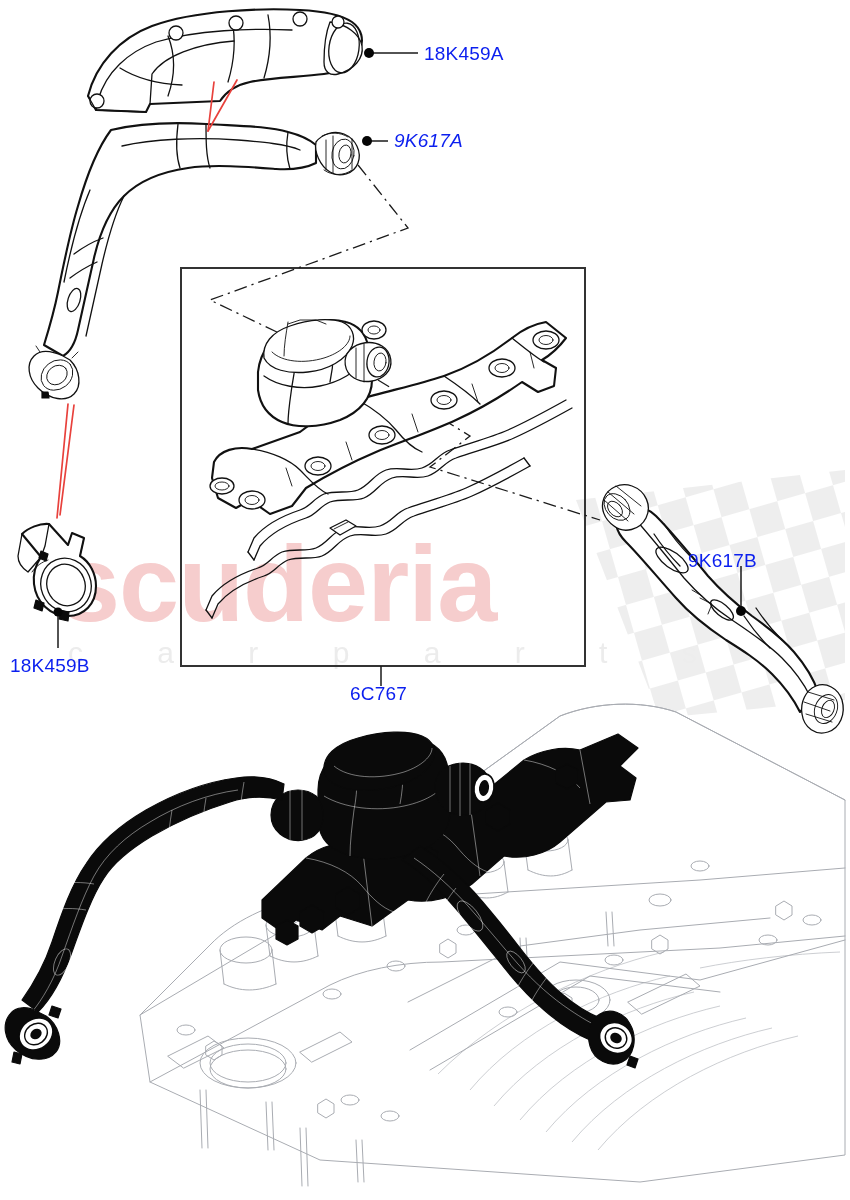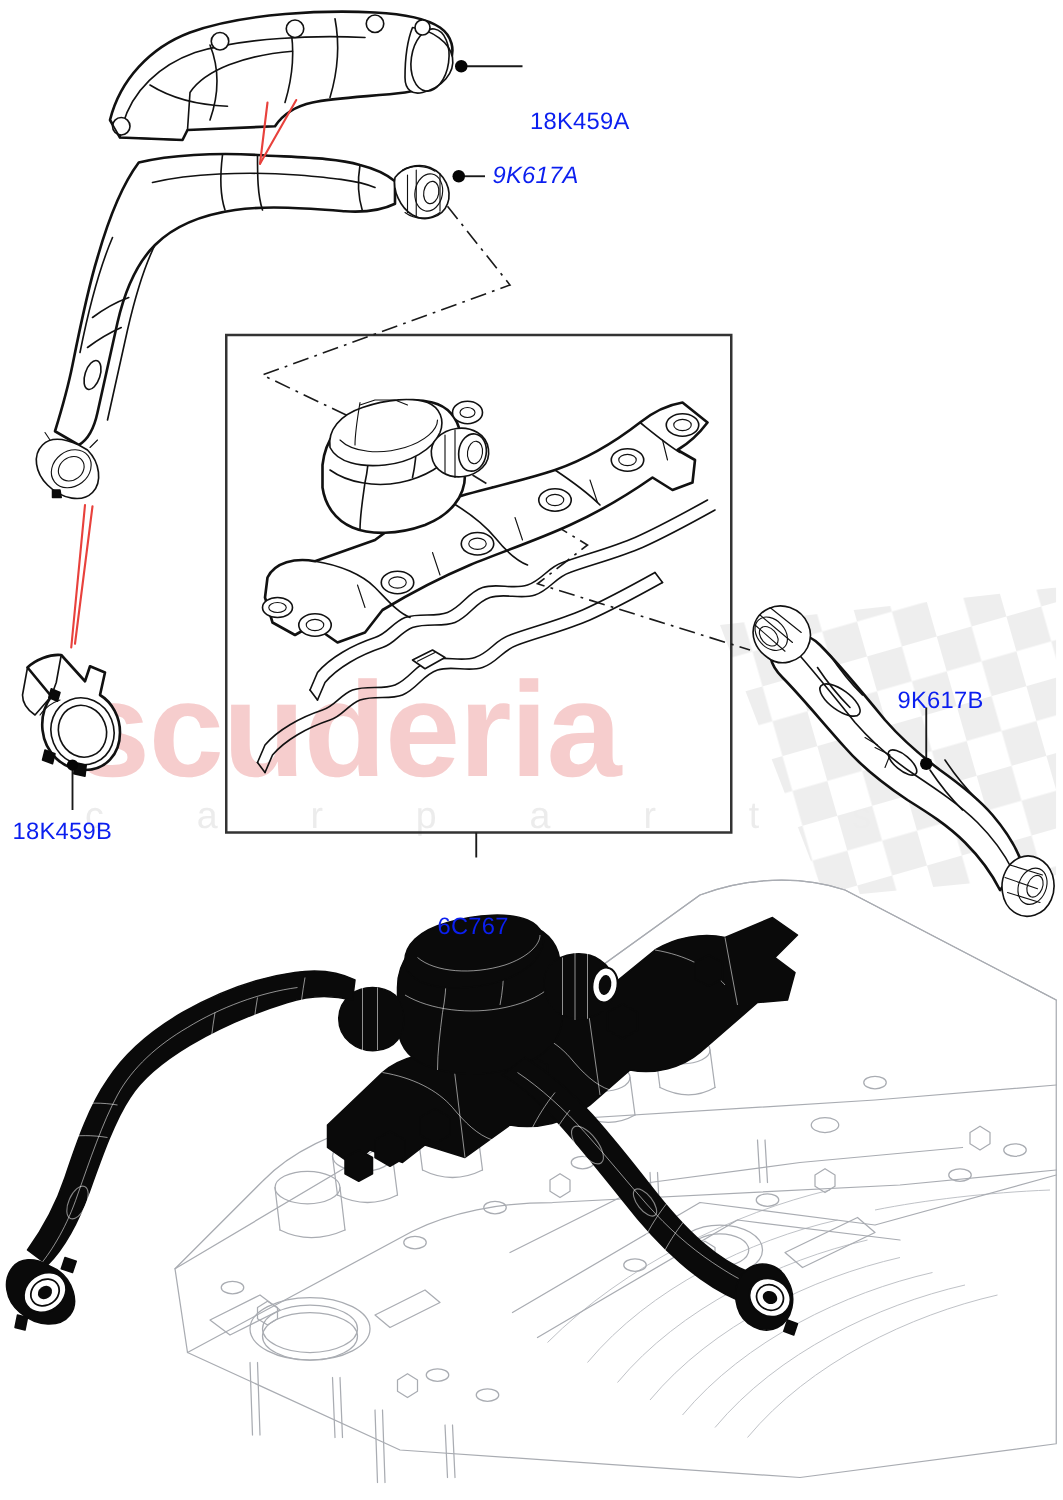--- a/index.html
+++ b/index.html
@@ -527,19 +527,19 @@
     </g>
     <g>
       <line class="lead" x1="58" y1="614" x2="58" y2="648"></line>
       <circle class="dot" cx="58" cy="612" r="4.5"></circle>
     </g>
     <g>
       <line class="lead" x1="381" y1="666" x2="381" y2="686"></line>
     </g>
   </svg>
 
-  <div class="part-label" style="left:424px; top:44px;margin-top:44px;">18K459A</div>
+  <div class="part-label" style="left:424px; top:44px;">18K459A</div>
   <div class="part-label" style="left:394px; top:131px;font-style:italic;">9K617A</div>
-  <div class="part-label" style="left:718px; top:551px;">9K617B</div>
+  <div class="part-label" style="left:688px; top:551px;">9K617B</div>
   <div class="part-label" style="left:10px; top:656px;">18K459B</div>
-  <div class="part-label" style="left:350px; top:732px;">6C767</div>
+  <div class="part-label" style="left:350px; top:684px;">6C767</div>
 
 </div>
 
 </body></html>

